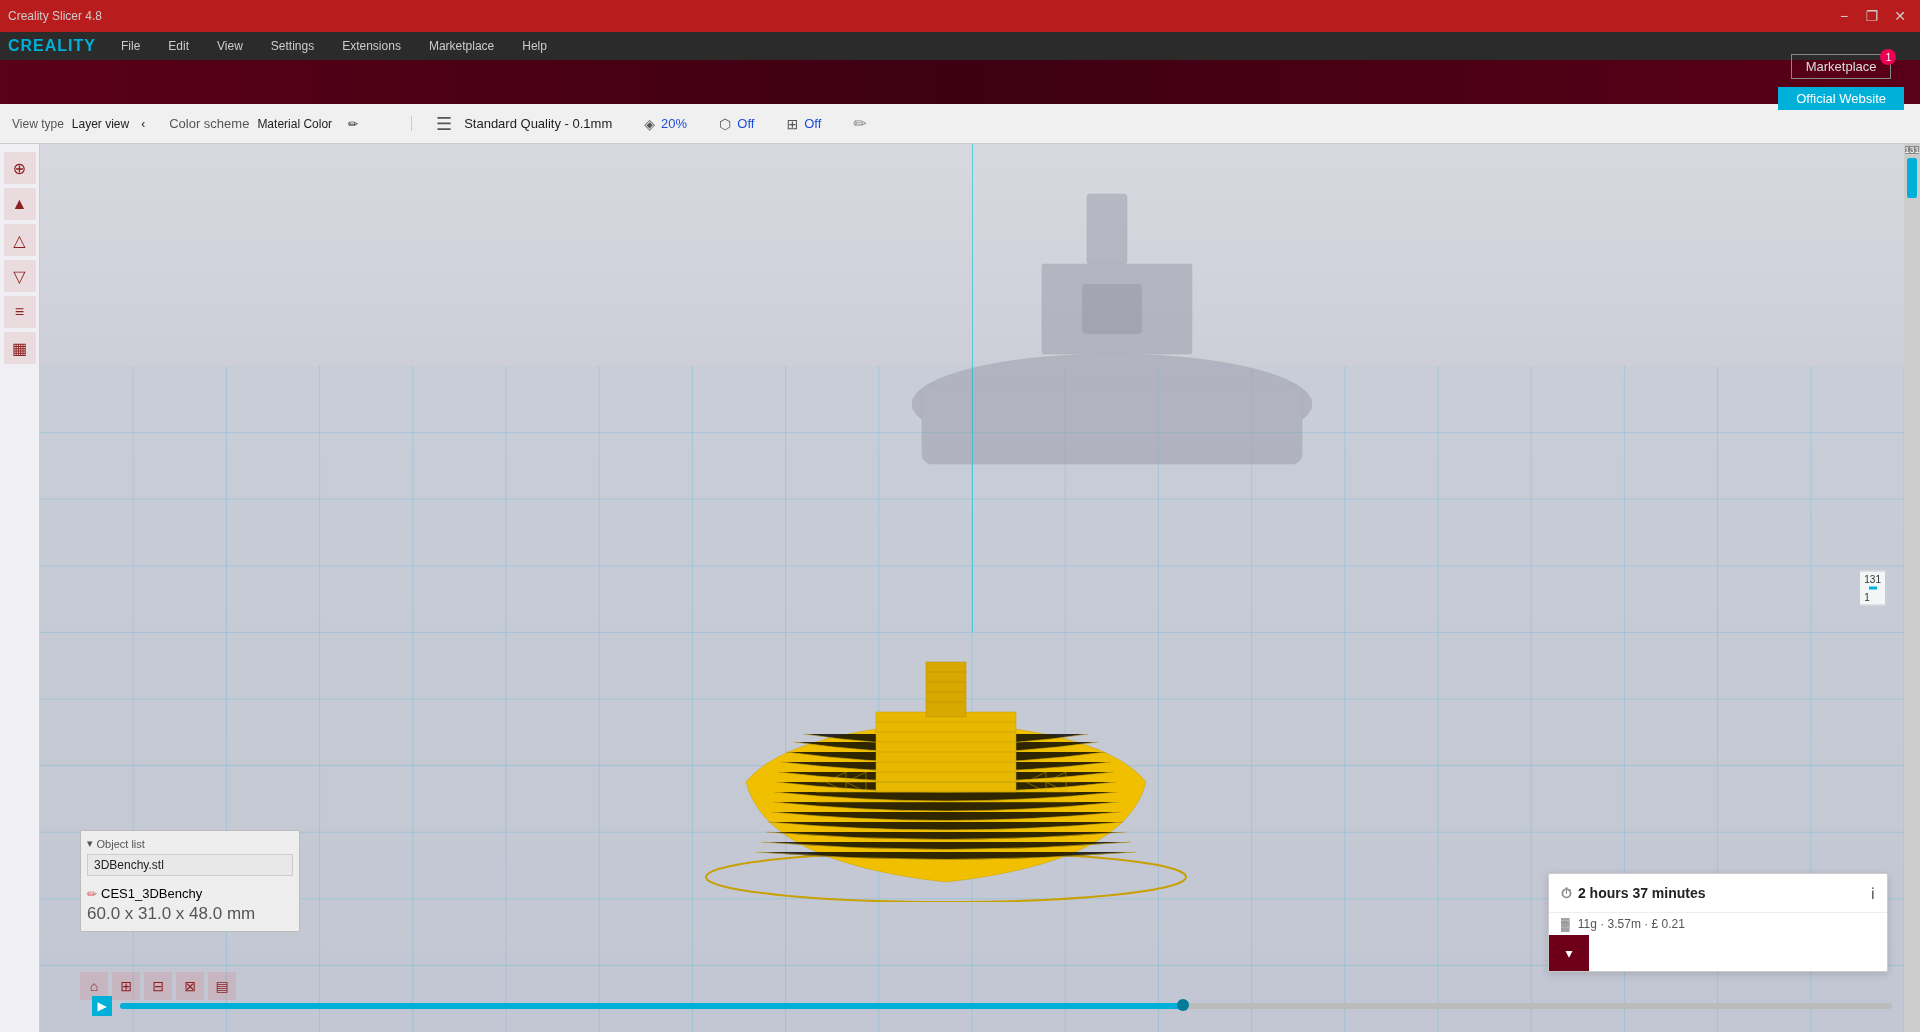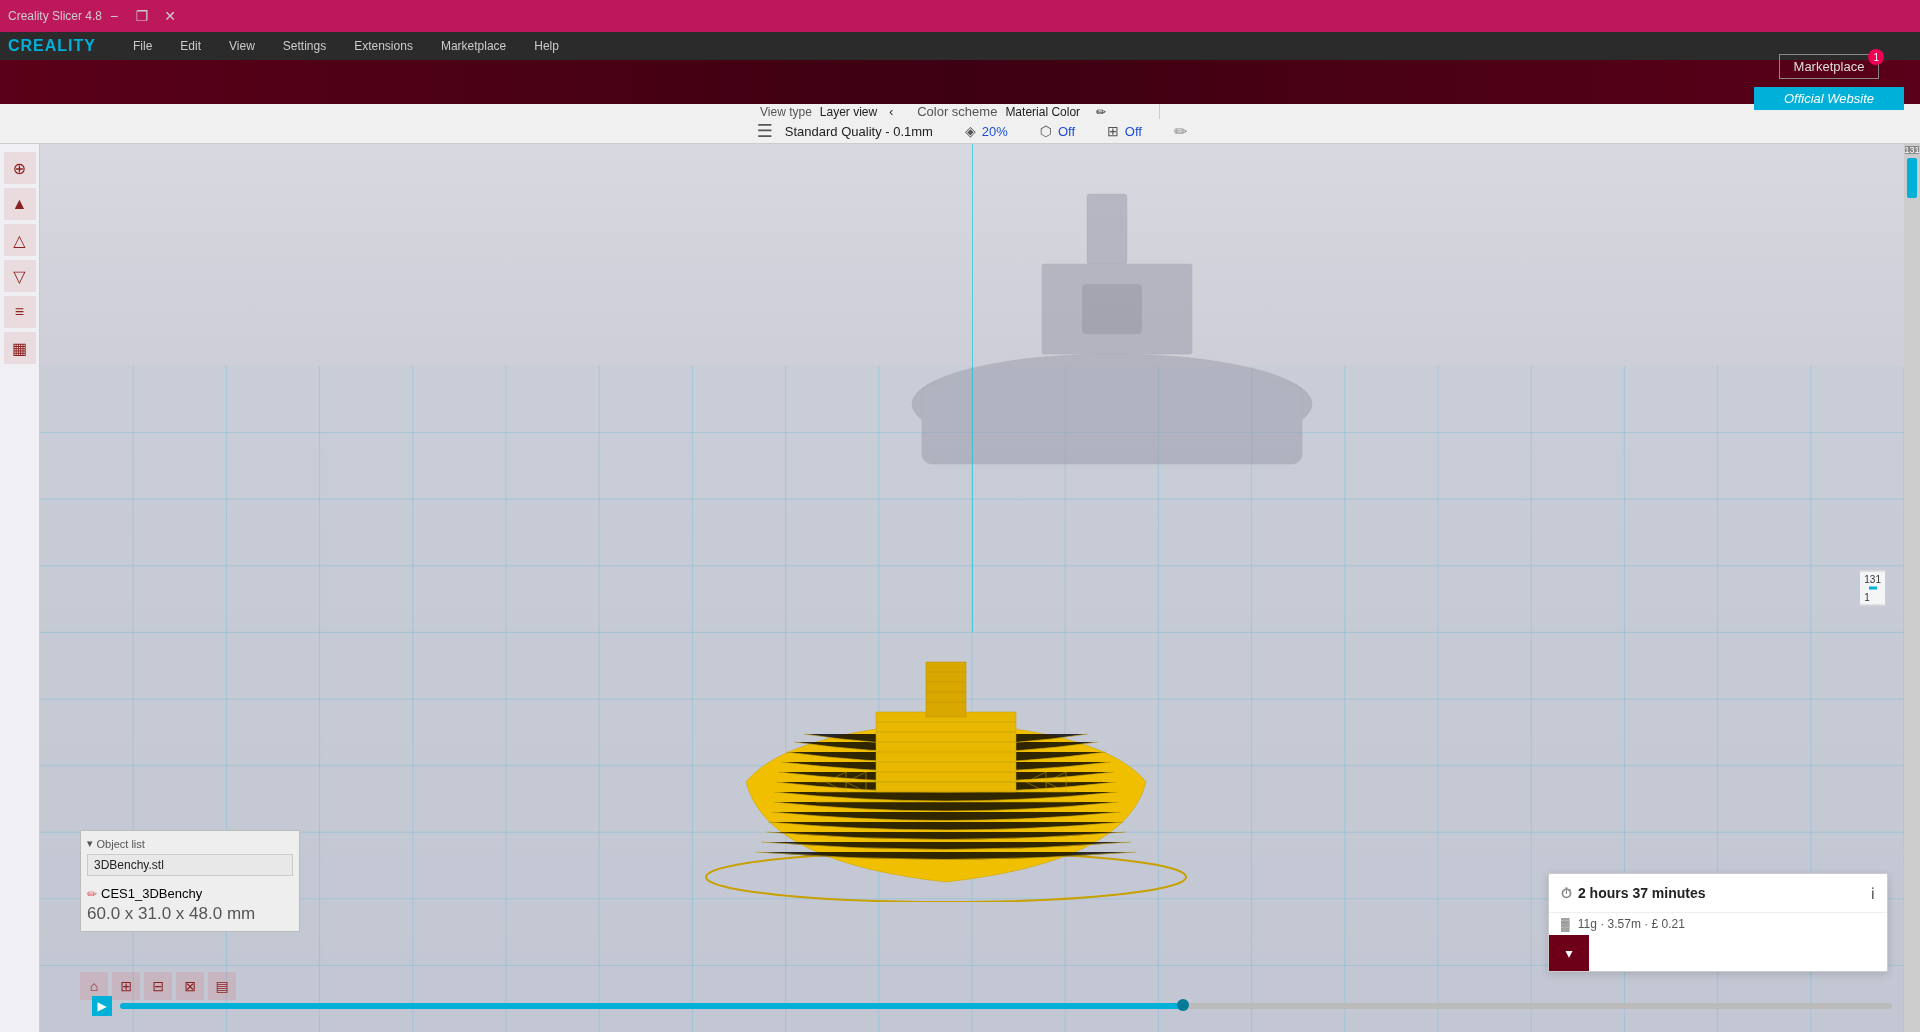--- a/index.html
+++ b/index.html
@@ -1,36 +1,36 @@
 <!DOCTYPE html>
 <html><head>
   <meta charset="utf-8">
   <style>
     * { margin: 0; padding: 0; box-sizing: border-box; }
     body { width: 1920px; height: 1032px; overflow: hidden; font-family: 'Segoe UI', Arial, sans-serif; background: #e8e8e8; font-size: 13px; }
 
     
     #titlebar {
-      width: 100%; height: 32px; background: #be185d;
-      display: flex; align-items: center; justify-content: flex-start;
+      width: 100%; height: 32px; background: #b91c1c;
+      display: flex; align-items: center; justify-content: space-between;
       padding: 0 8px;
     }
     #titlebar .title { color: #ccc; font-size: 12px; }
     #titlebar .window-controls { display: flex; gap: 4px; }
     #titlebar .wc-btn {
       width: 24px; height: 20px; background: transparent; border: none;
       color: #ccc; cursor: pointer; font-size: 14px; display: flex; align-items: center; justify-content: center;
     }
 
     
     #menubar {
       width: 100%; height: 28px; background: #2b2b2b;
       display: flex; align-items: center; padding: 0 8px; gap: 16px;
     }
-    #menubar .logo { color: #00b0d8; font-weight: bold; font-size: 16px; margin-right: 15px; letter-spacing: 1px; }
+    #menubar .logo { color: #00b0d8; font-weight: bold; font-size: 16px; margin-right: 3px; letter-spacing: 1px; }
     #menubar .menu-item { color: #ccc; font-size: 12px; cursor: pointer; padding: 2px 6px; }
 
     
     #topnav {
       width: 100%; height: 44px; background: linear-gradient(to right, #5a0018, #3d0012, #5a0018);
       display: flex; align-items: center; justify-content: center; position: relative;
     }
     #topnav .nav-tabs { display: flex; gap: 0; }
     .nav-tab {
       padding: 8px 40px; color: #ddd; font-size: 14px; cursor: pointer; letter-spacing: 1px;
@@ -42,27 +42,27 @@
       background: transparent; border: 1px solid #888; color: #ddd;
       padding: 4px 14px; cursor: pointer; font-size: 13px; position: relative;
     }
     .marketplace-btn .badge {
       position: absolute; top: -6px; right: -6px; background: #e05; color: white;
       border-radius: 50%; width: 16px; height: 16px; font-size: 10px;
       display: flex; align-items: center; justify-content: center;
     }
     .official-btn {
       background: #00b0d8; border: none; color: white;
-      padding: 4px 30px; cursor: pointer; font-size: 13px; font-style: italic;
+      padding: 4px 18px; cursor: pointer; font-size: 13px;
     }
 
     
     #toolbar {
       width: 100%; height: 40px; background: #f0f0f0; border-bottom: 1px solid #ccc;
-      display: flex; align-items: center; padding: 0 12px; gap: 0; flex-direction: column;
+      display: flex; align-items: center; padding: 0 12px; gap: 0;
     }
     .toolbar-left {
       display: flex; align-items: center; gap: 8px; width: 400px; border-right: 1px solid #ccc; padding-right: 12px;
     }
     .toolbar-left label { color: #555; font-size: 12px; }
     .toolbar-left span { color: #222; font-size: 12px; font-weight: 500; }
     .toolbar-chevron { color: #555; cursor: pointer; margin-left: 4px; font-size: 14px; }
     .toolbar-edit-icon { color: #888; cursor: pointer; font-size: 16px; }
     .profile-section { display: flex; align-items: center; gap: 8px; }
     .profile-icon { color: #555; font-size: 18px; margin-right: 4px; }

